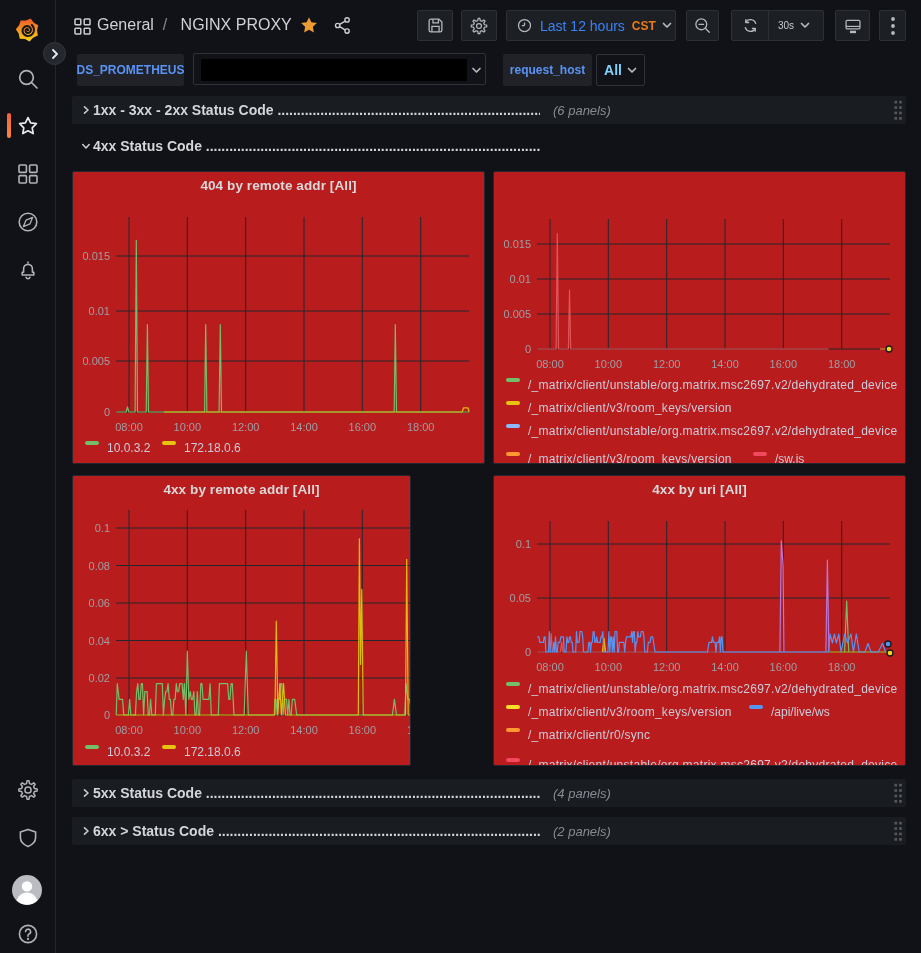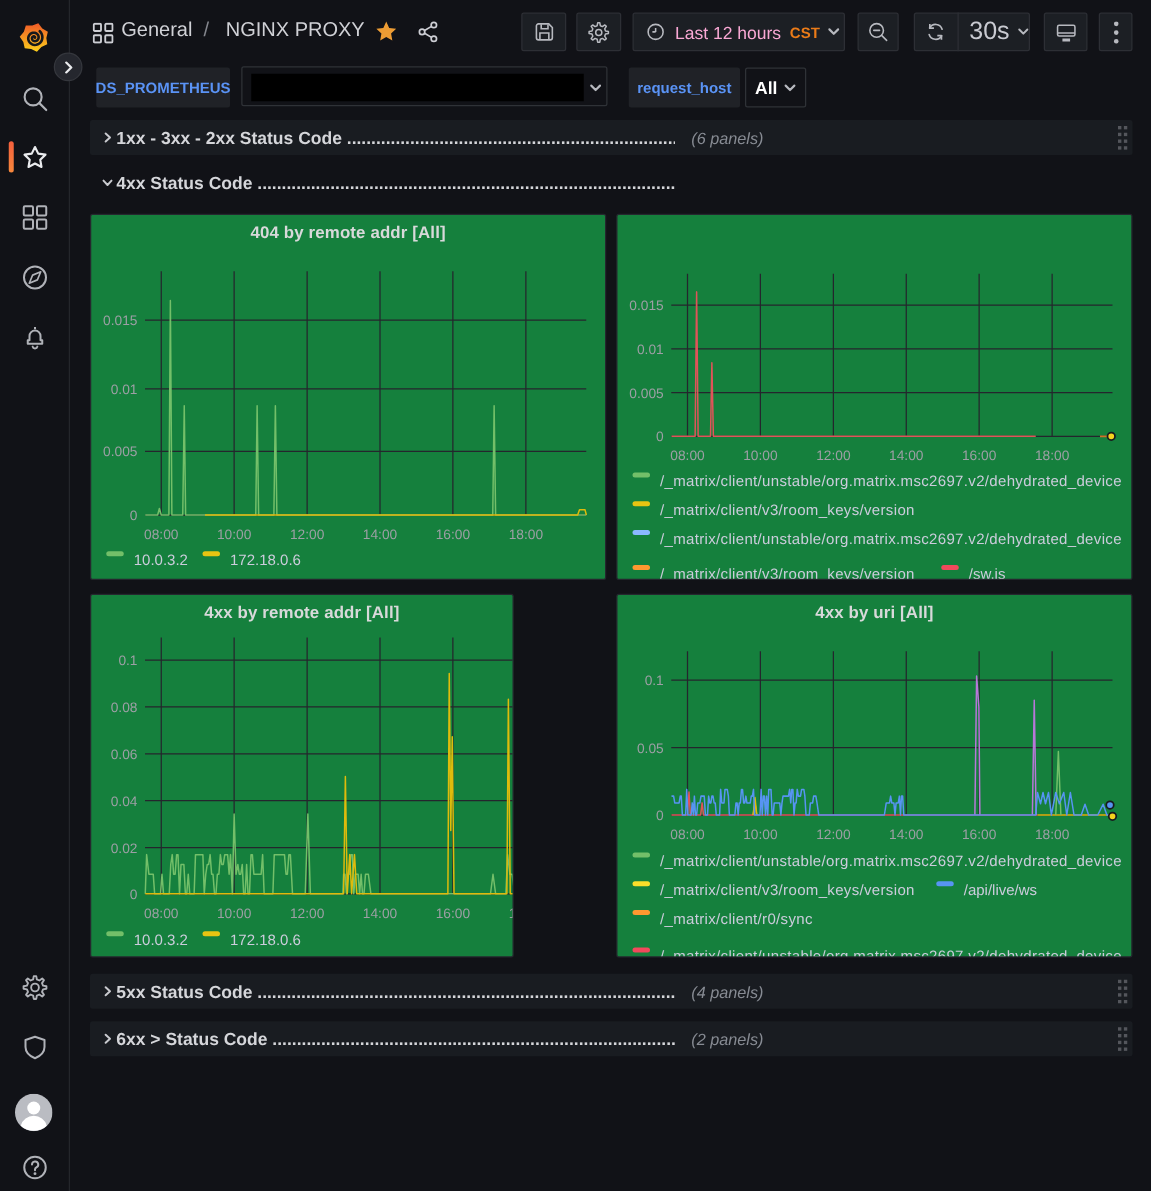--- a/index.html
+++ b/index.html
@@ -10,21 +10,21 @@
   border-right:1px solid #24262b; }
 .sico { position:absolute; left:17px; width:22px; height:22px; color:#b0b2b8; }
 #header { position:absolute; left:56px; top:0; width:865px; height:52px; }
 .btn { position:absolute; top:10px; height:31px; background:#1c1f24;
   border:1px solid #2d2f35; border-radius:2px; display:flex; align-items:center;
   justify-content:center; color:#c7c8cd; }
 .crumbtxt { font-size:16px; color:#d0d1d6; }
 .vlabel { position:absolute; top:54px; height:32px; background:#202227; color:#5a93f5;
   font-size:12px; font-weight:bold; display:flex; align-items:center; justify-content:center;
   border-radius:2px; }
-.panel { position:absolute; background:#15803d; border:1px solid #25272e; border-radius:2px; overflow:hidden; }
+.panel { position:absolute; background:#b91c1c; border:1px solid #25272e; border-radius:2px; overflow:hidden; }
 .ptitle { position:absolute; left:0; top:6px; width:100%; text-align:center;
   font-size:13.5px; font-weight:bold; color:#d8d9da; letter-spacing:.1px; }
 .li { position:absolute; display:flex; align-items:flex-start; font-size:12px; color:#ccccdc;
   white-space:nowrap; }
 .sw { display:inline-block; width:14px; height:4px; border-radius:2px; margin-right:8px; flex:none; }
 .rowbar { position:absolute; left:72px; width:834px; height:28px; background:#191c21;
   border-radius:2px; }
 .rowtitle { position:absolute; left:21px; top:6px; font-size:14px; font-weight:bold; color:#d5d6da;
   white-space:nowrap; overflow:hidden; width:447px; }
 .rowchev { position:absolute; left:7px; top:7px; width:14px; height:14px; color:#d5d6da; }
@@ -122,21 +122,21 @@
     <svg width="18" height="18" viewBox="0 0 22 22" fill="none" stroke="#b7b9bf" stroke-width="1.5">
       <path d="M9.98 1.56 L12.02 1.56 L12.54 4.38 L14.60 5.23 L16.95 3.60 L18.40 5.05 L16.77 7.40 L17.62 9.46 L20.44 9.98 L20.44 12.02 L17.62 12.54 L16.77 14.60 L18.40 16.95 L16.95 18.40 L14.60 16.77 L12.54 17.62 L12.02 20.44 L9.98 20.44 L9.46 17.62 L7.40 16.77 L5.05 18.40 L3.60 16.95 L5.23 14.60 L4.38 12.54 L1.56 12.02 L1.56 9.98 L4.38 9.46 L5.23 7.40 L3.60 5.05 L5.05 3.60 L7.40 5.23 L9.46 4.38 Z" stroke-linejoin="round"></path>
         <circle cx="11" cy="11" r="3"></circle>
     </svg>
   </div>
   <div class="btn" style="left:450px;width:170px;justify-content:flex-start;padding-left:10px">
     <svg width="15" height="15" viewBox="0 0 18 18" fill="none" stroke="#b7b9bf" stroke-width="1.5">
       <circle cx="9" cy="9" r="7.2"></circle>
         <path d="M9 9 V5.3 M9 9 H5.9"></path>
     </svg>
-    <span style="font-size:14px;margin-left:8px;color:#f9a8d4">Last 12 hours</span>
+    <span style="font-size:14px;margin-left:8px;color:#3b82f6">Last 12 hours</span>
     <span style="font-size:12px;font-weight:bold;margin-left:7px;color:#eb7b18">CST</span>
     <svg style="margin-left:6px" width="10" height="7" viewBox="0 0 10 7" fill="none" stroke="#b7b9bf" stroke-width="1.7" stroke-linecap="round" stroke-linejoin="round">
         <path d="M1.5 1.5 L5 5 L8.5 1.5"></path>
       </svg>
   </div>
   <div class="btn" style="left:630px;width:33px">
     <svg width="17" height="17" viewBox="0 0 20 20" fill="none" stroke="#b7b9bf" stroke-width="1.5">
       <circle cx="8.6" cy="8.6" r="6.4"></circle>
         <line x1="13.3" y1="13.3" x2="18" y2="18" stroke-linecap="round"></line>
       <line x1="5.9" y1="8.6" x2="11.3" y2="8.6" stroke-linecap="round"></line>
@@ -145,21 +145,21 @@
   <div class="btn" style="left:675px;width:93px;justify-content:flex-start">
     <div style="width:36px;display:flex;justify-content:center">
     <svg width="15" height="15" viewBox="0 0 20 20" fill="none" stroke="#b7b9bf" stroke-width="1.8">
       <path d="M16.9 7.2 A7.3 7.3 0 0 0 3.6 5.8" stroke-linecap="round"></path>
       <path d="M3.1 12.8 a7.3 7.3 0 0 0 13.3 1.4" stroke-linecap="round"></path>
       <path d="M3.8 1.6 v4.4 h4.4" stroke-linejoin="round"></path>
           <path d="M16.2 18.4 v-4.4 h-4.4" stroke-linejoin="round"></path>
     </svg>
       </div>
     <div style="width:1px;height:31px;background:#2d2f35"></div>
-    <span style="font-size:20px;margin-left:9px;color:#c9cad1">30s</span>
+    <span style="font-size:10px;margin-left:9px;color:#c9cad1">30s</span>
     <svg style="margin-left:6px" width="10" height="7" viewBox="0 0 10 7" fill="none" stroke="#b7b9bf" stroke-width="1.7" stroke-linecap="round" stroke-linejoin="round">
         <path d="M1.5 1.5 L5 5 L8.5 1.5"></path>
       </svg>
   </div>
   <div class="btn" style="left:779px;width:35px">
     <svg width="18" height="18" viewBox="0 0 22 22" fill="none" stroke="#b7b9bf" stroke-width="1.5">
       <rect x="2.5" y="4" width="17" height="10.5" rx="1.5"></rect>
       <line x1="2.5" y1="11.5" x2="19.5" y2="11.5"></line>
       <path d="M8 17.5 h6 v1.5 h-6 Z"></path>
     </svg>
@@ -175,21 +175,21 @@
 
 <div class="vlabel" style="left:77px;width:107px">DS_PROMETHEUS</div>
 <div class="abs" style="left:193px;top:53px;width:293px;height:32px;border:1px solid #2f3237;border-radius:2px;background:#111217">
   <div class="abs" style="left:7px;top:5px;width:266px;height:22px;background:#000"></div>
   <svg class="abs" style="left:277px;top:13px" width="11" height="7" viewBox="0 0 10 7" fill="none" stroke="#b7b9bf" stroke-width="1.7" stroke-linecap="round" stroke-linejoin="round">
       <path d="M1.5 1.5 L5 5 L8.5 1.5"></path>
     </svg>
 </div>
 <div class="vlabel" style="left:503px;width:89px">request_host</div>
 <div class="abs" style="left:596px;top:54px;width:49px;height:32px;border:1px solid #2f3237;border-radius:2px;display:flex;align-items:center;justify-content:center">
-  <span style="font-size:14px;font-weight:bold;color:#ffffff">All</span>
+  <span style="font-size:14px;font-weight:bold;color:#7dd3fc">All</span>
   <svg style="margin-left:5px" width="10" height="7" viewBox="0 0 10 7" fill="none" stroke="#b7b9bf" stroke-width="1.7" stroke-linecap="round" stroke-linejoin="round">
       <path d="M1.5 1.5 L5 5 L8.5 1.5"></path>
     </svg>
 </div>
 
 <div class="rowbar" style="top:96px">
   <svg class="rowchev" viewBox="0 0 14 14" fill="none" stroke="#c8c9ce" stroke-width="1.6" stroke-linecap="round" stroke-linejoin="round">
       <path d="M5.5 3.8 L9 7 L5.5 10.2"></path>
     </svg>
   <div class="rowtitle">1xx - 3xx - 2xx Status Code  ..............................................................................................................</div>

